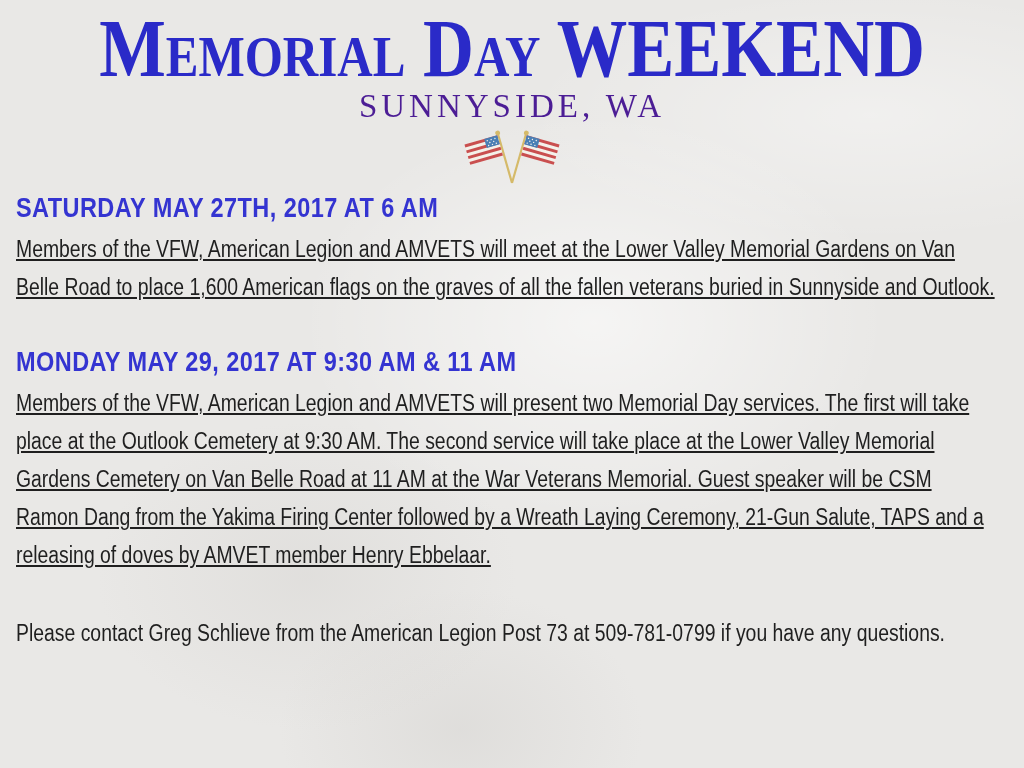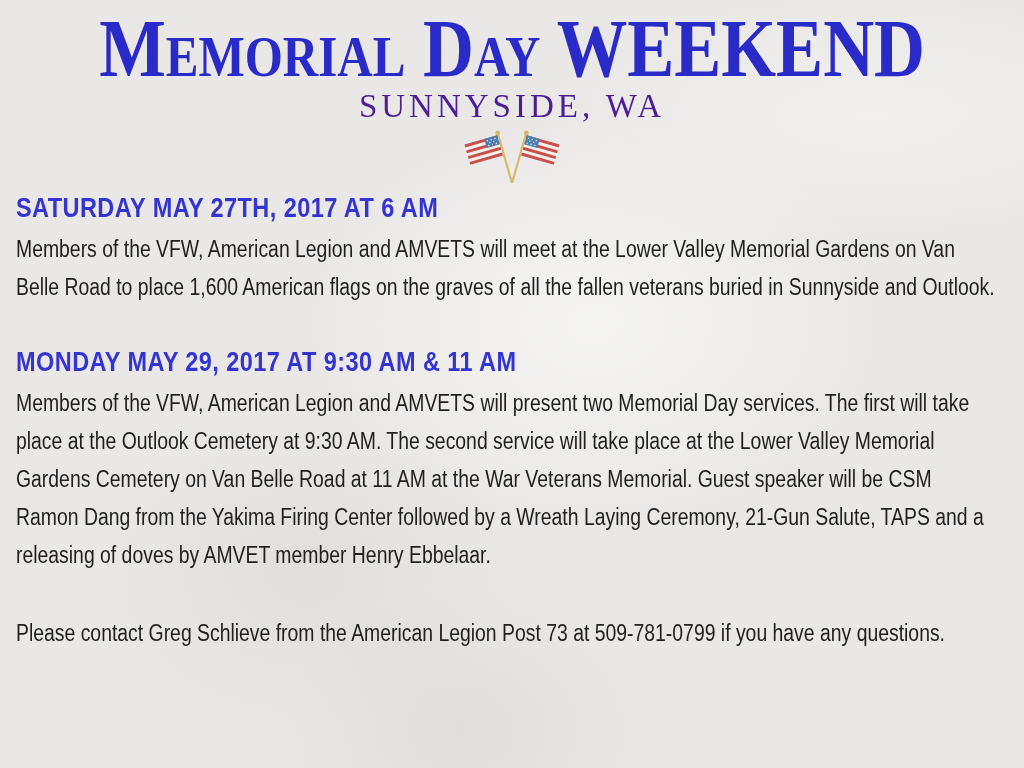--- a/index.html
+++ b/index.html
@@ -52,20 +52,21 @@
   .flags {
     margin-top: 4px;
     height: 58px;
   }
   .content {
     padding: 0 16px;
     margin-top: 6px;
   }
   .section {
     margin-bottom: 40px;
+    text-decoration: underline;
   }
   .section-heading {
     display: inline-block;
     font-size: 28px;
     line-height: 32px;
     font-weight: 700;
     color: #3434d1;
     letter-spacing: 0.5px;
     white-space: nowrap;
     transform: scaleX(0.84);

